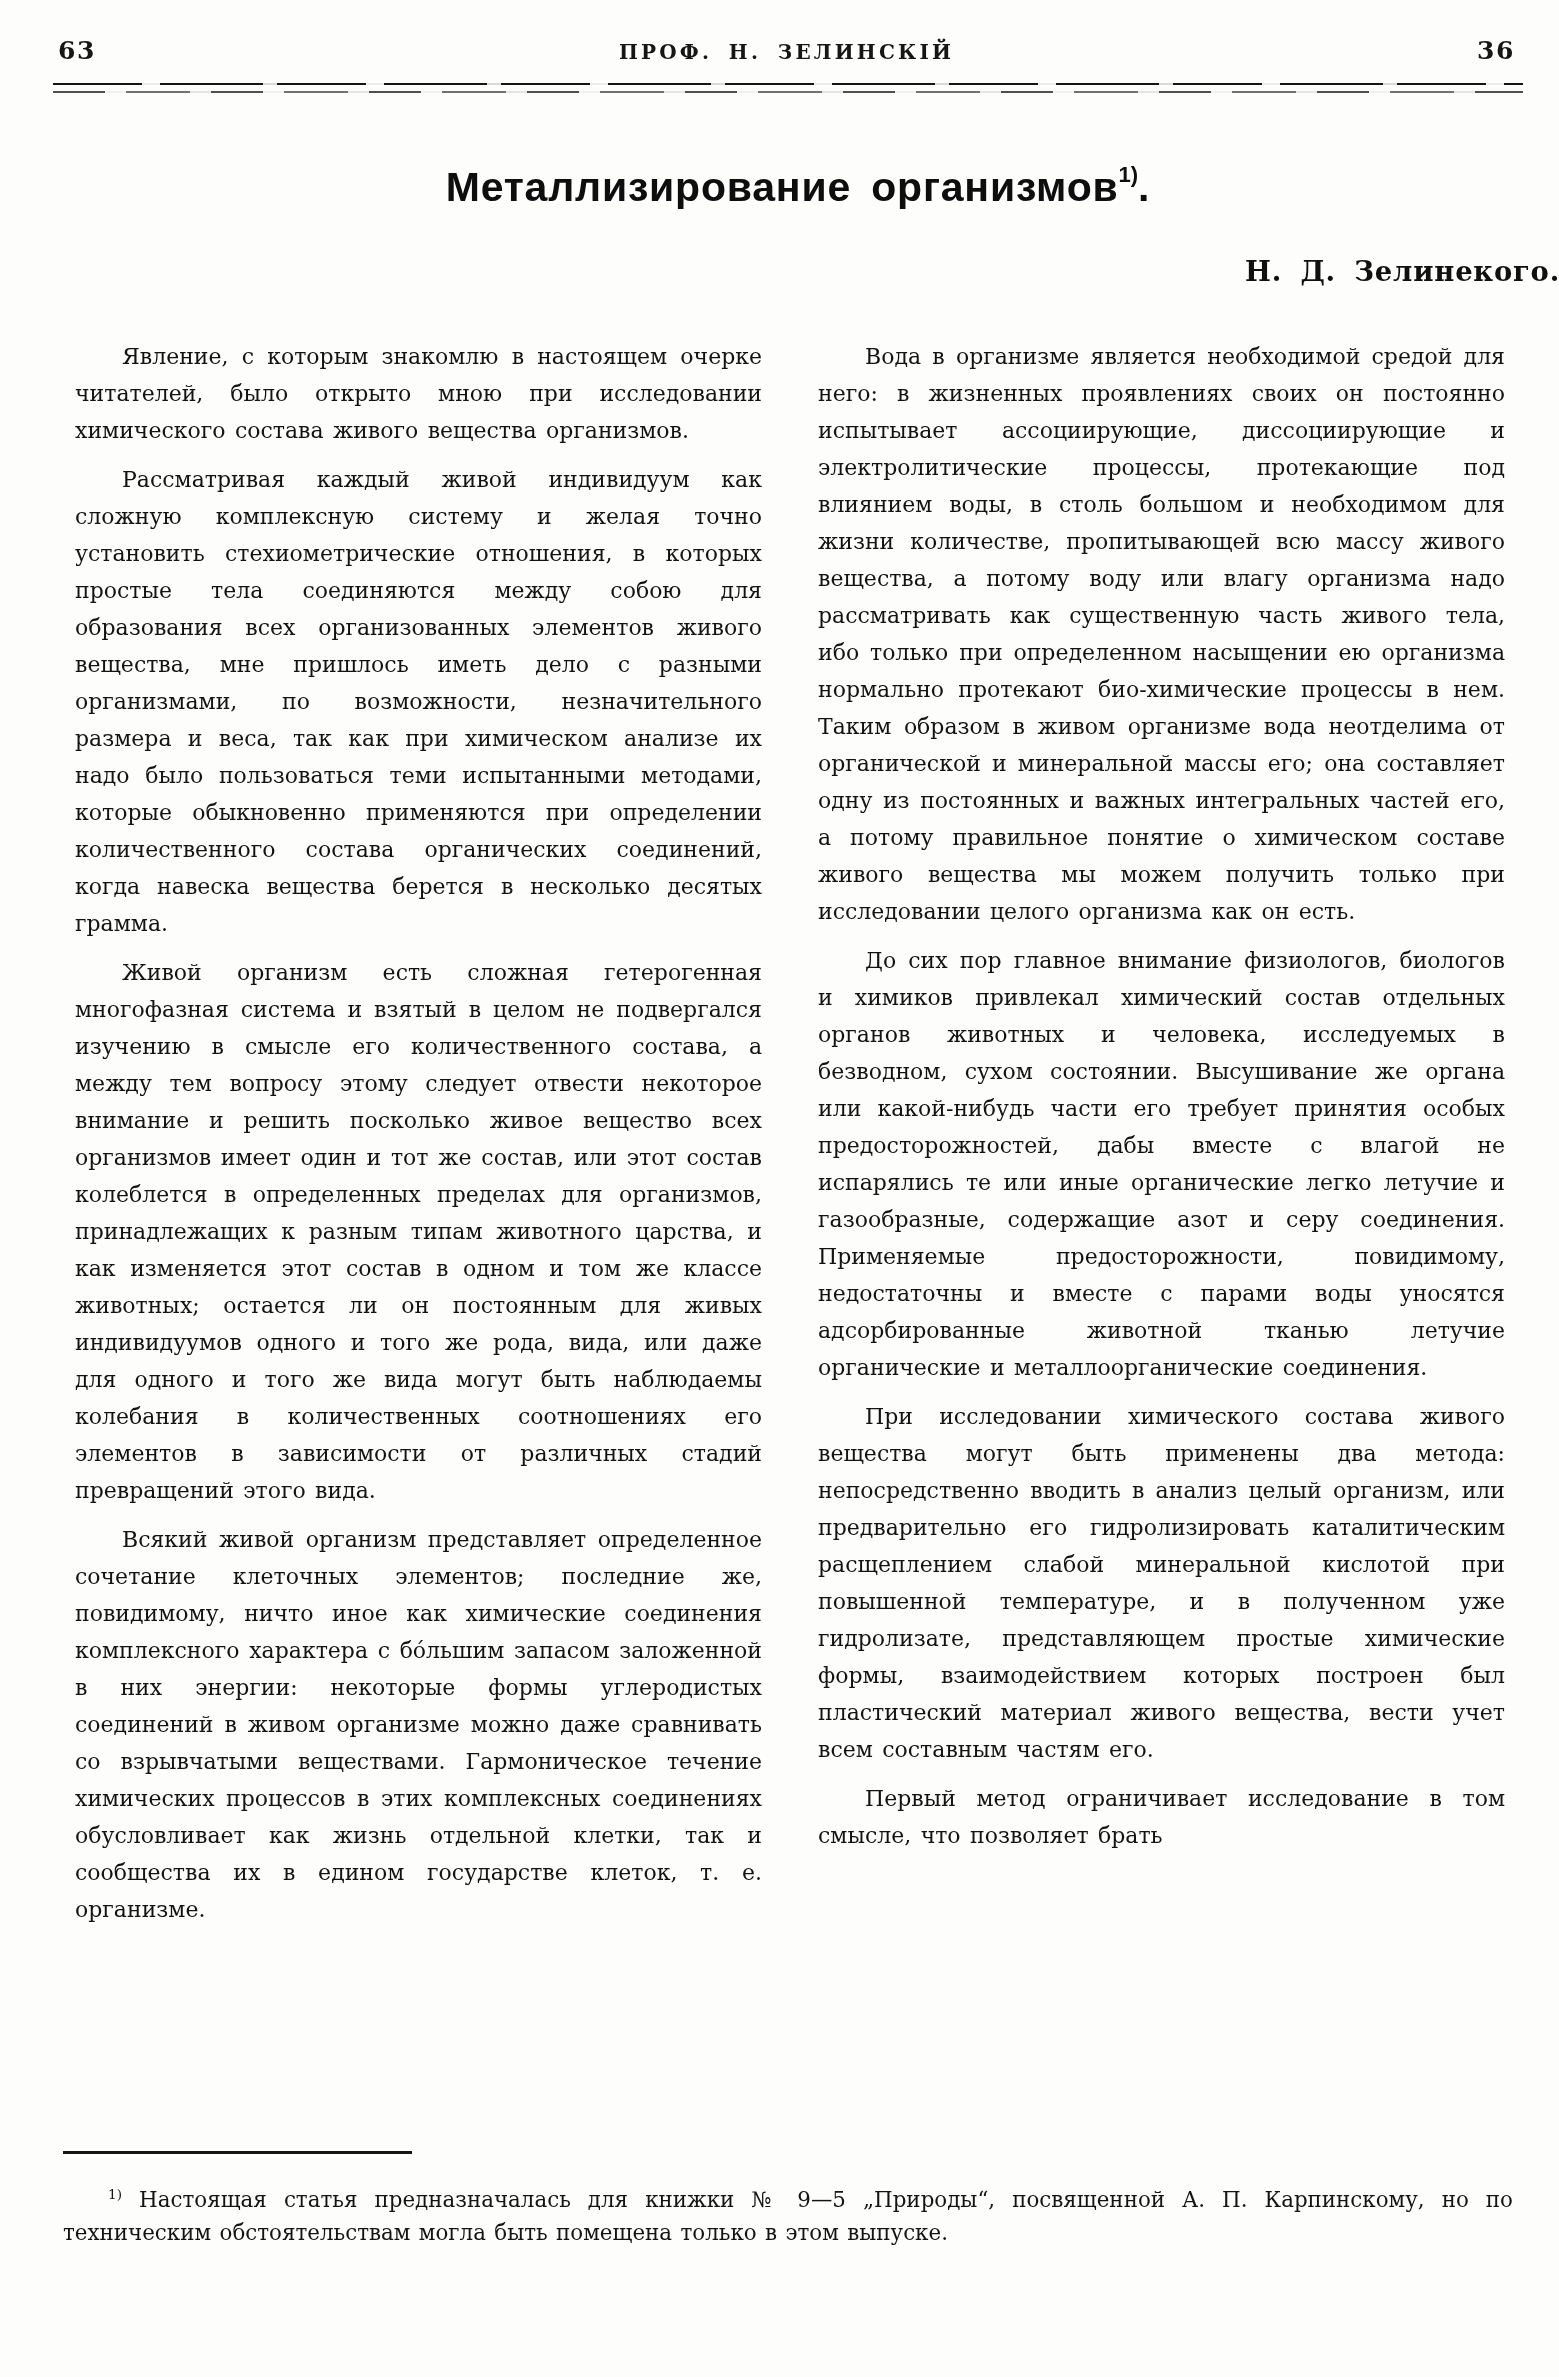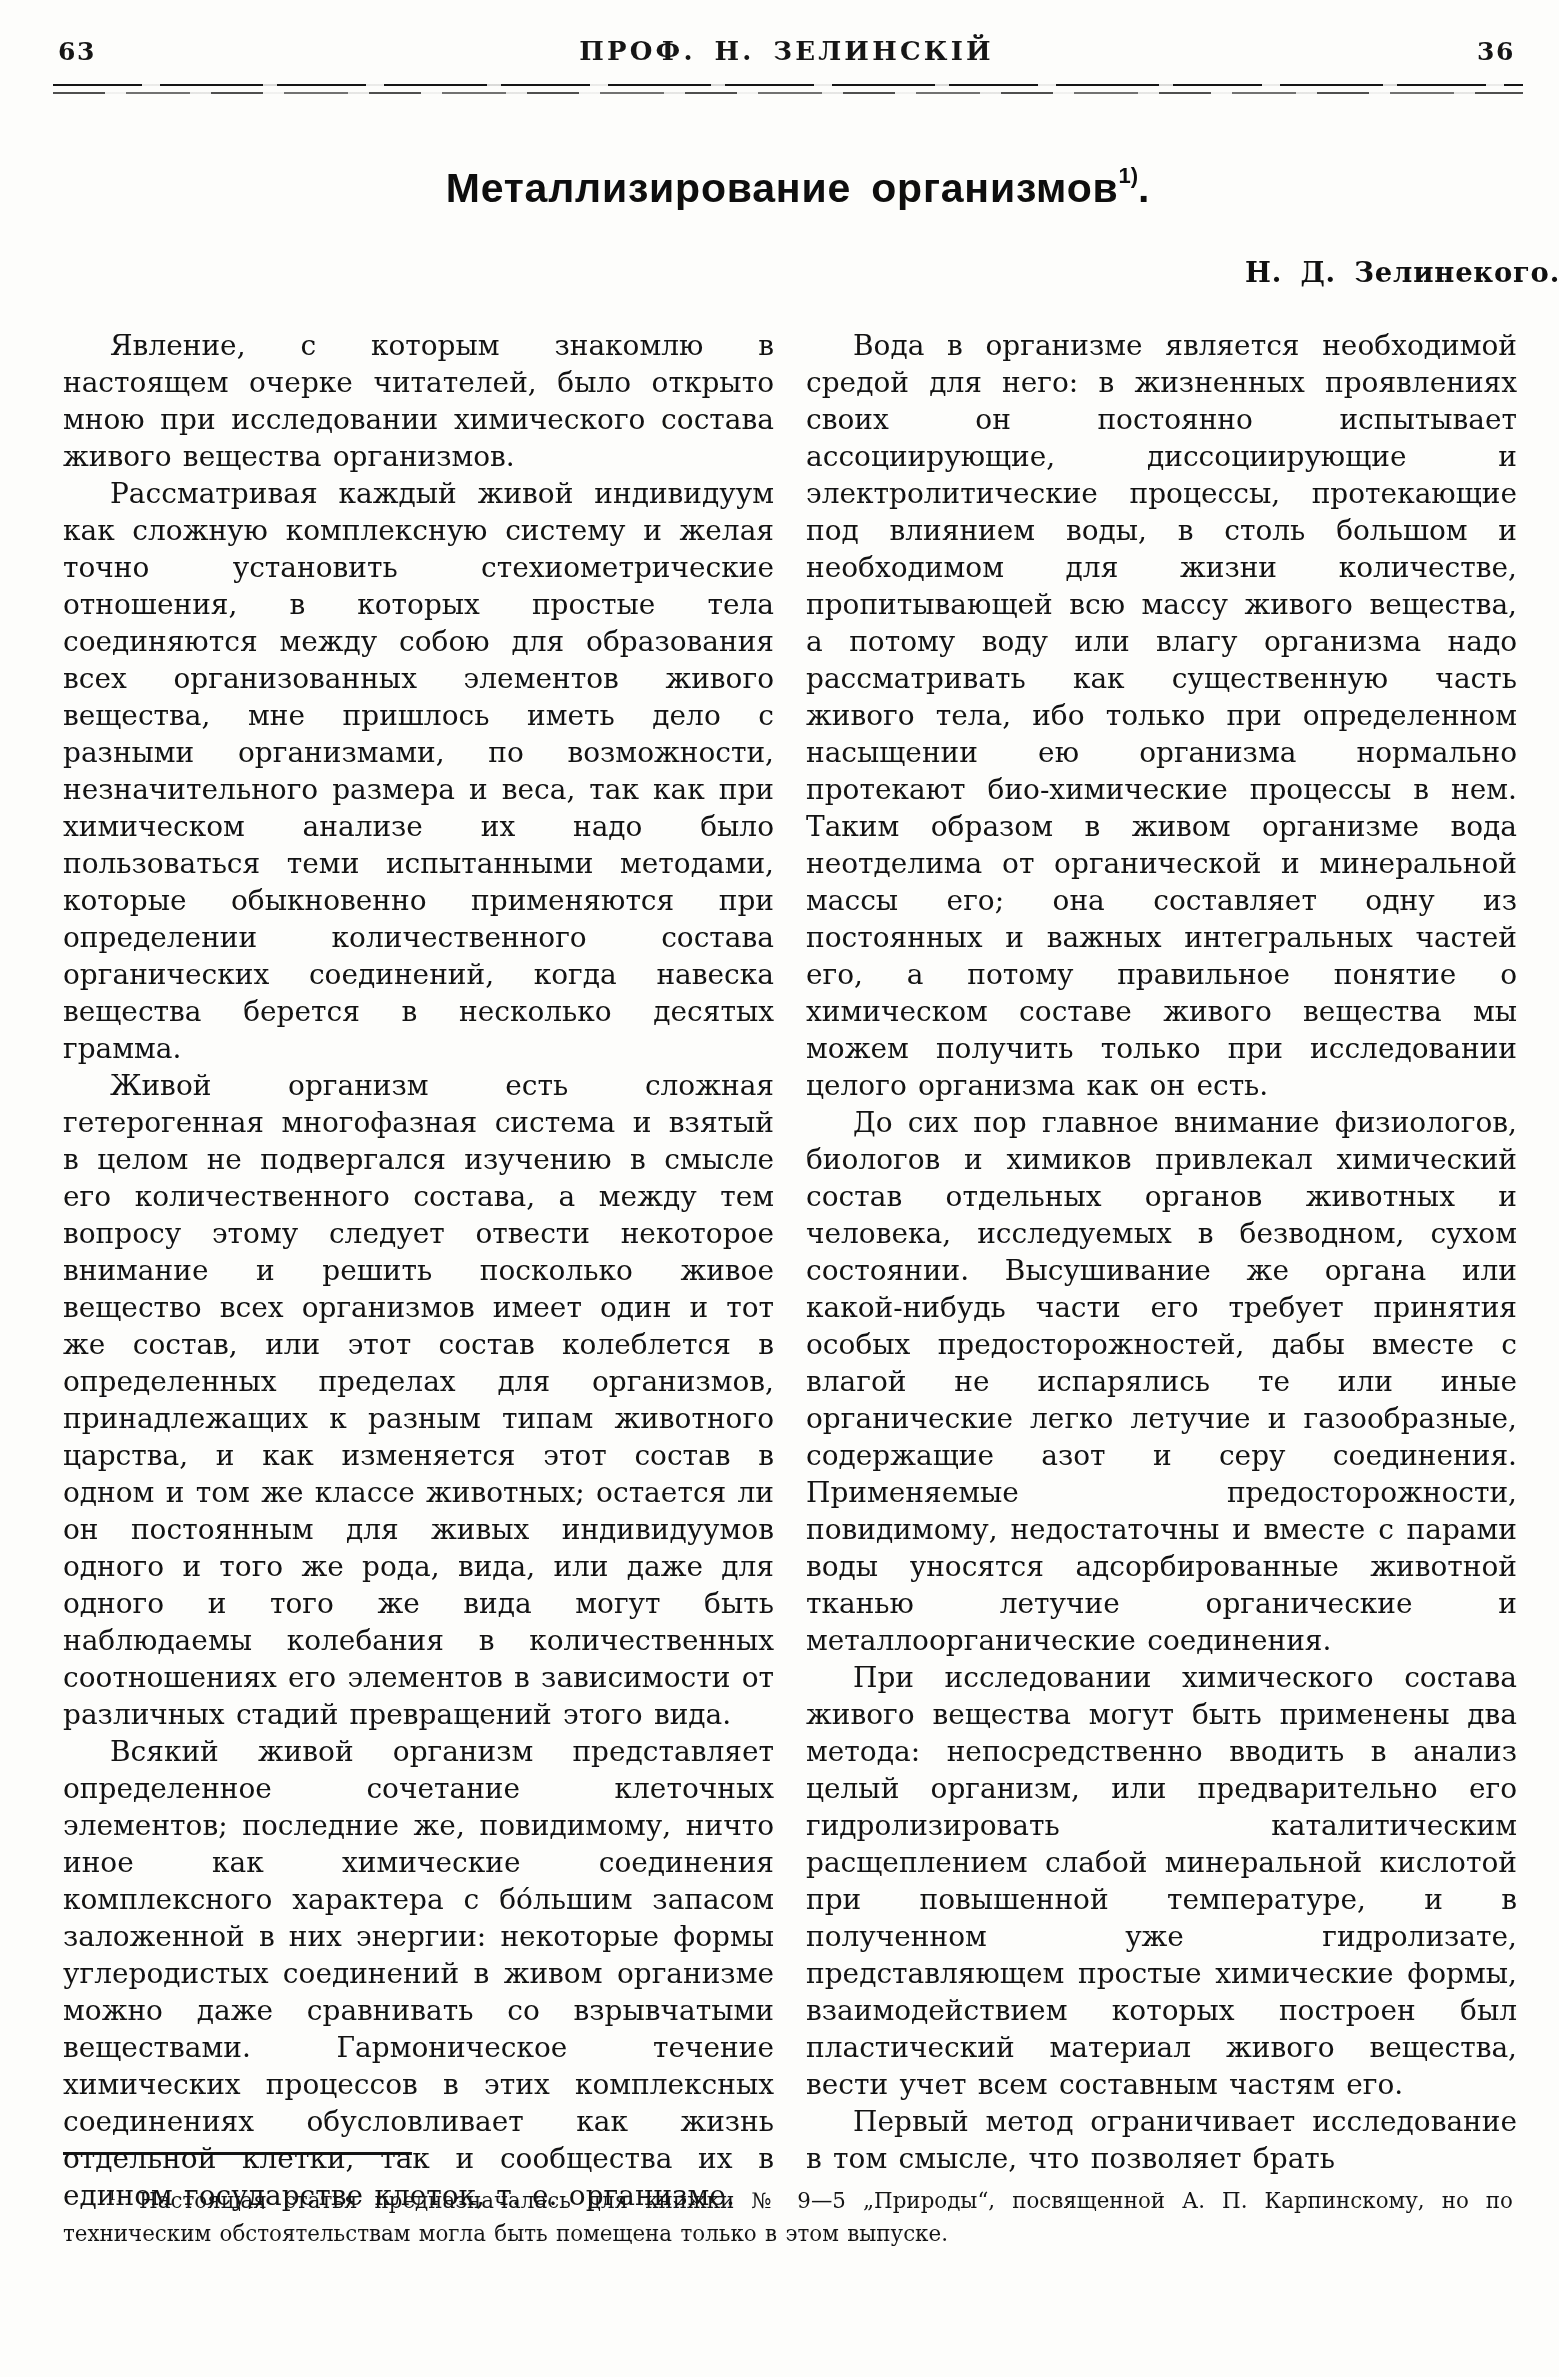--- a/index.html
+++ b/index.html
@@ -25,21 +25,21 @@
     padding: 36px 45px 0 58px;
     font-family: "DejaVu Serif", serif;
     font-weight: bold;
     font-size: 25px;
     color: #161616;
   }
   .running-head .pageno { letter-spacing: 1.6px; }
   .running-head .rtitle {
     letter-spacing: 3.2px;
     word-spacing: 6.5px;
-    font-size: 26px;
+    font-size: 20px;
   }
   
   .head-rules { margin: 18px 37px 0 53px; }
   .head-rule-a {
     height: 2.4px;
     background: repeating-linear-gradient(90deg,
       #151515 0px, #151515 89px,
       rgba(21,21,21,0.08) 89px, rgba(21,21,21,0.08) 107px,
       #151515 107px, #151515 210px,
       rgba(21,21,21,0.15) 210px, rgba(21,21,21,0.15) 224px);
@@ -84,23 +84,23 @@
   .columns {
     display: flex;
     gap: 32px;
     padding: 0 42px 0 63px;
     margin-top: 39px;
     height: 1820px;
     box-sizing: border-box;
   }
   .col { width: 711px; }
   .col p {
-    margin: 0;
+    margin: 12px;
     font-family: "DejaVu Serif", serif;
-    font-size: 28px;
+    font-size: 22px;
     line-height: 37px;
     text-align: justify;
     text-indent: 47px;
     word-spacing: 2.4px;
     color: #131313;
   }
   
   .footnote-area { padding: 0 47px 0 63px; }
   .footnote-rule {
     width: 349px;

